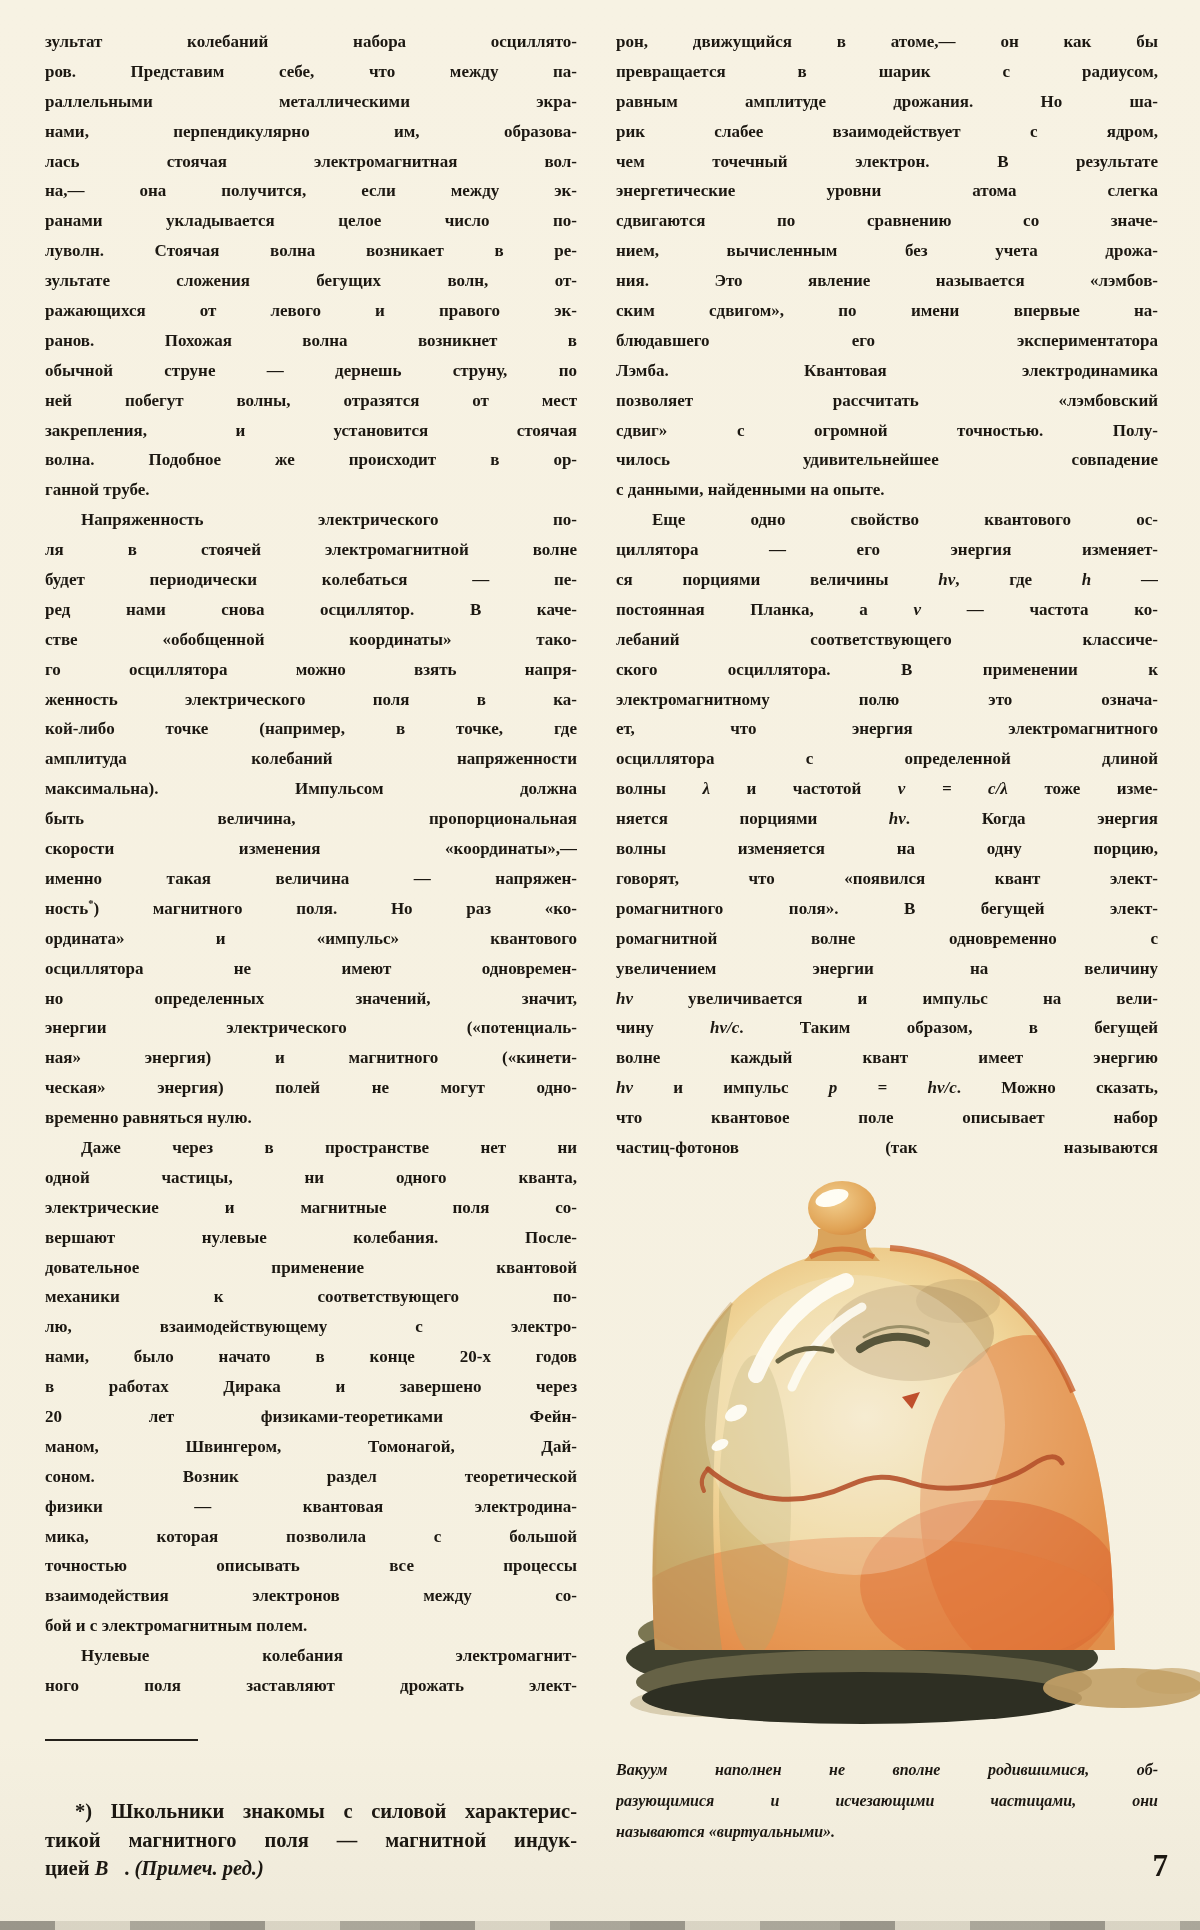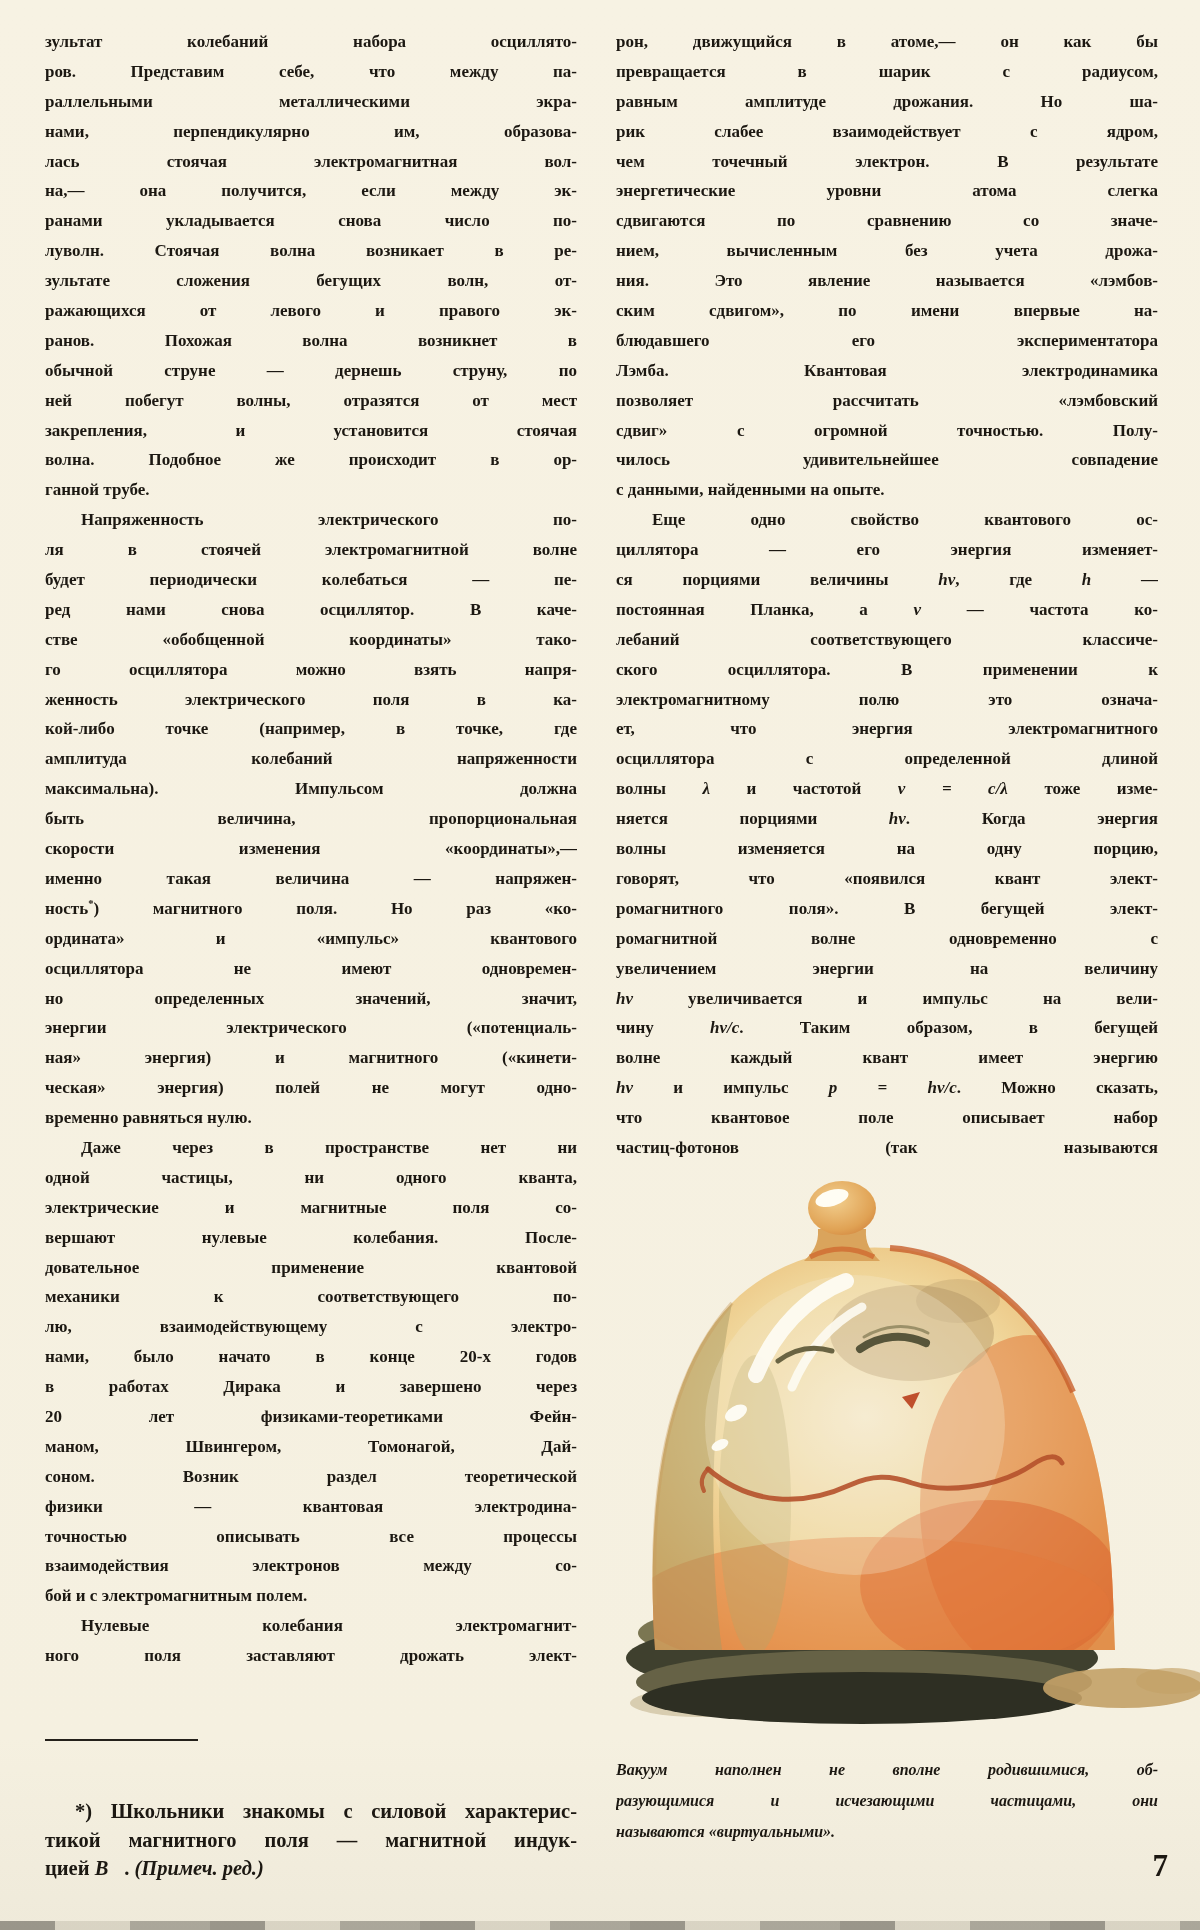--- a/index.html
+++ b/index.html
@@ -42,21 +42,21 @@
 <div class="page">
 
   <div class="col col-left">
       <div class="para">
         <div class="line">зультат колебаний набора осциллято-</div>
         <div class="line">ров. Представим себе, что между па-</div>
         <div class="line">раллельными металлическими экра-</div>
         <div class="line">нами, перпендикулярно им, образова-</div>
         <div class="line">лась стоячая электромагнитная вол-</div>
         <div class="line">на,— она получится, если между эк-</div>
-        <div class="line">ранами укладывается снова число по-</div>
+        <div class="line">ранами укладывается целое число по-</div>
         <div class="line">луволн. Стоячая волна возникает в ре-</div>
         <div class="line">зультате сложения бегущих волн, от-</div>
         <div class="line">ражающихся от левого и правого эк-</div>
         <div class="line">ранов. Похожая волна возникнет в</div>
         <div class="line">обычной струне — дернешь струну, по</div>
         <div class="line">ней побегут волны, отразятся от мест</div>
         <div class="line">закрепления, и установится стоячая</div>
         <div class="line">волна. Подобное же происходит в ор-</div>
         <div class="line last">ганной трубе.</div>
       </div>
@@ -90,20 +90,21 @@
         <div class="line">вершают нулевые колебания. После-</div>
         <div class="line">довательное применение квантовой</div>
         <div class="line">механики к соответствующего по-</div>
         <div class="line">лю, взаимодействующему с электро-</div>
         <div class="line">нами, было начато в конце 20-х годов</div>
         <div class="line">в работах Дирака и завершено через</div>
         <div class="line">20 лет физиками-теоретиками Фейн-</div>
         <div class="line">маном, Швингером, Томонагой, Дай-</div>
         <div class="line">соном. Возник раздел теоретической</div>
         <div class="line">физики — квантовая электродина-</div>
+        <div class="line">мика, которая позволила с большой</div>
         <div class="line">точностью описывать все процессы</div>
         <div class="line">взаимодействия электронов между со-</div>
         <div class="line last">бой и с электромагнитным полем.</div>
       </div>
       <div class="para indent">
         <div class="line">Нулевые колебания электромагнит-</div>
         <div class="line">ного поля заставляют дрожать элект-</div>
       </div>
     </div>
 

